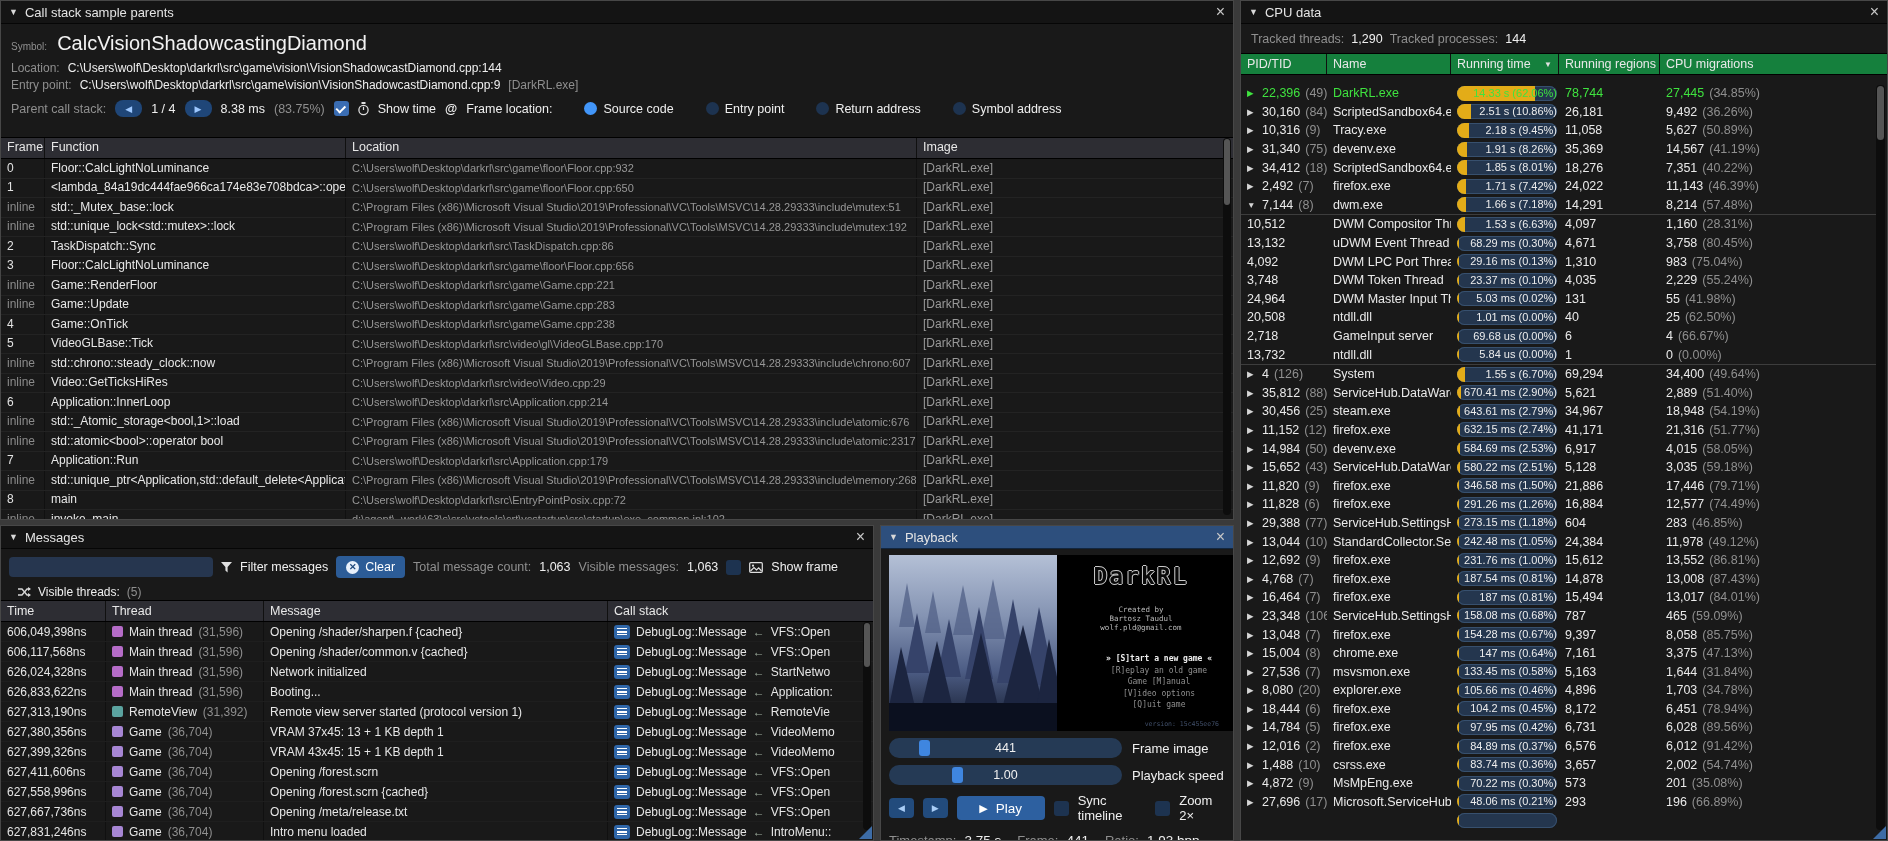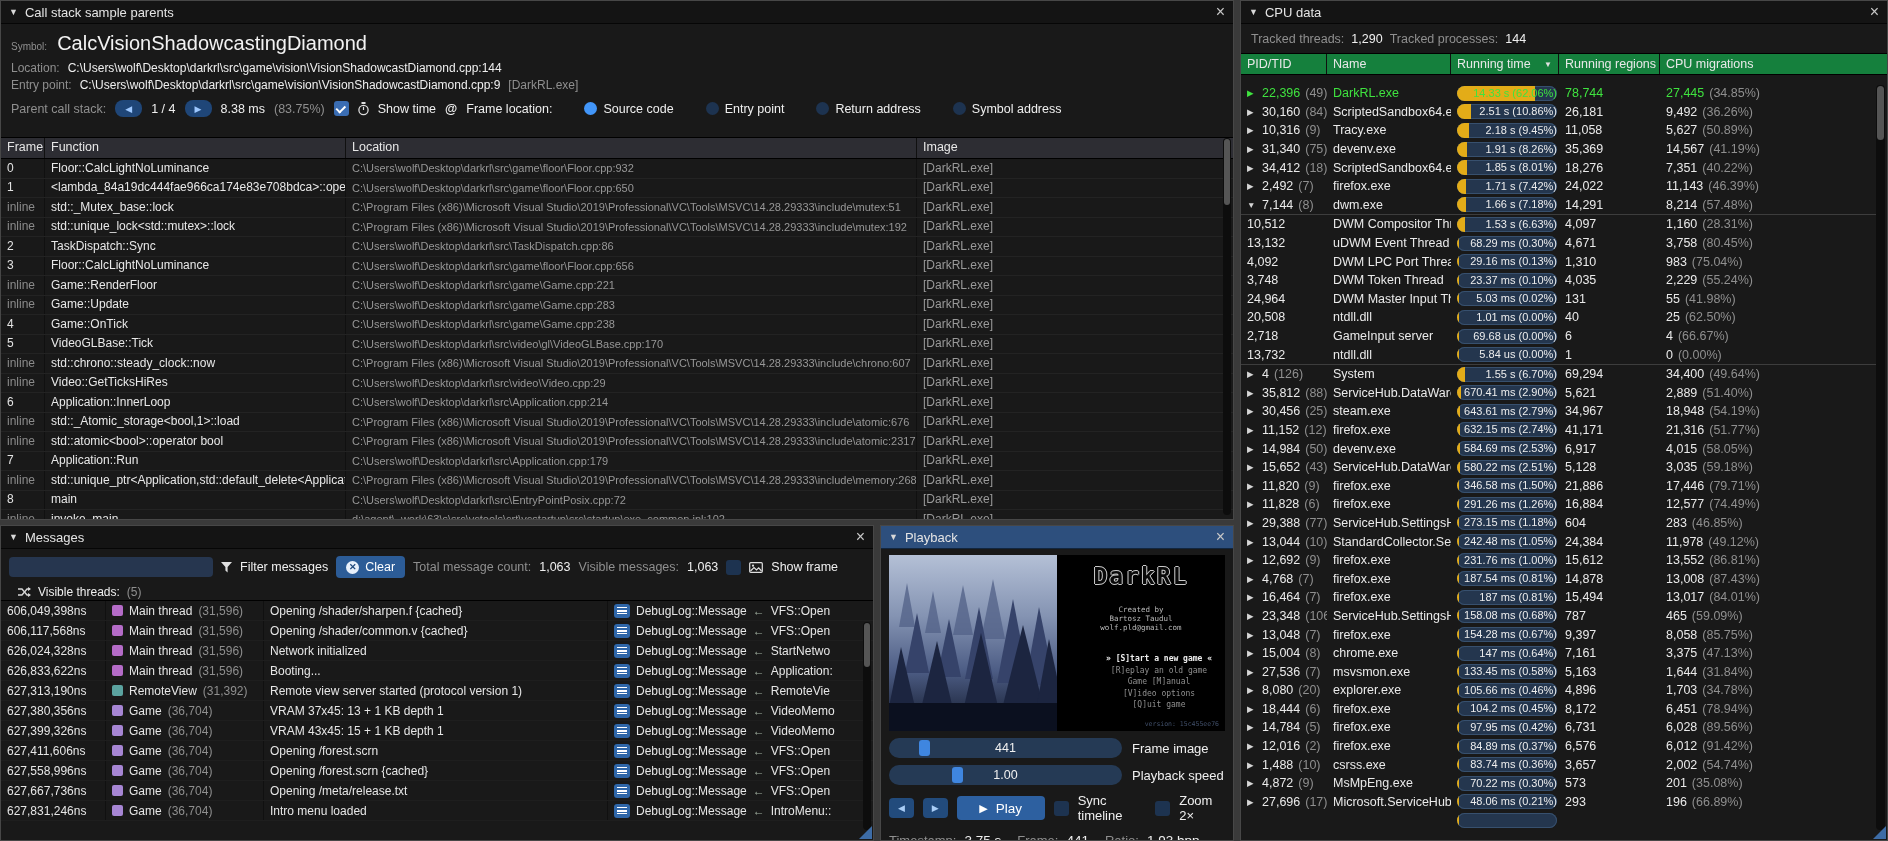--- a/index.html
+++ b/index.html
@@ -56,21 +56,21 @@
   .m-head{background:#2d2d33;color:#e8e8e8;font-size:12.5px;height:20px;border-bottom:1px solid #000;}
   .tsq{width:11px;height:11px;border-radius:2px;flex:none;}
   .csbtn{width:16px;height:14px;background:#2f66a8;border-radius:3px;flex:none;position:relative;cursor:pointer;}
   .csbtn::after{content:"";position:absolute;left:3px;right:3px;top:3.5px;height:7px;background:repeating-linear-gradient(#fff 0 1.4px,transparent 1.4px 3.2px);}
   .larr{color:#9fae9f;}
 
   
   #playback{left:880px;top:525px;width:354px;height:316px;}
   #playback .titlebar{background:#2d4f7d;border-bottom:1px solid #12263f;}
   .pb-body{padding:6px 8px;position:relative;}
-  .gamescreen{width:336px;height:176px;position:relative;background:#000;overflow:hidden;}
+  .gamescreen{width:336px;height:176px;position:relative;background:#000;overflow:hidden;padding-left:35px;}
   .gs-left{position:absolute;left:0;top:0;width:168px;height:176px;}
   .gs-right{position:absolute;left:168px;top:0;width:168px;height:176px;background:#000;font-family:"DejaVu Sans Mono",monospace;}
   .gs-logo{position:absolute;top:8px;width:100%;text-align:center;font-size:23px;font-weight:bold;letter-spacing:2px;color:#0a0a0a;text-shadow:1px 0 #c9c9c9,-1px 0 #c9c9c9,0 1px #c9c9c9,0 -1px #c9c9c9;}
   .gs-credits{position:absolute;top:50px;width:100%;text-align:center;font-size:7.5px;line-height:9px;color:#b9b9b9;}
   .gs-menu{position:absolute;top:98px;width:100%;text-align:center;font-size:8px;line-height:11.5px;}
   .gs-menu .mi{color:#8f8f8f;margin-left:36px;}
   .gs-menu .mi.hl{color:#efefef;font-weight:bold;}
   .gs-ver{position:absolute;bottom:3px;right:6px;font-size:6.5px;color:#41506b;}
   .sl-row{display:flex;align-items:center;gap:10px;margin-top:7px;font-size:13px;}
   .slider{position:relative;width:233px;height:20px;background:#253a55;border-radius:10px;flex:none;cursor:pointer;}
@@ -355,20 +355,26 @@
       <svg class="icon" width="13" height="10" viewBox="0 0 13 10">
           <path d="M0,2 H4 L9,8 H12" fill="none" stroke="#d8d8d8" stroke-width="1.3"></path>
           <path d="M0,8 H4 L9,2 H12" fill="none" stroke="#d8d8d8" stroke-width="1.3"></path>
           <path d="M10,0 L13,2 L10,4 Z" fill="#d8d8d8"></path>
           <path d="M10,6 L13,8 L10,10 Z" fill="#d8d8d8"></path>
         </svg>
       <span class="val">Visible threads:</span>
       <span class="lbl">(5)</span>
     </div>
     <div class="m-table">
+      <div class="m-row m-head">
+        <div>Time</div>
+        <div>Thread</div>
+        <div>Message</div>
+        <div>Call stack</div>
+      </div>
 
         <div class="m-row">
           <div>606,049,398ns</div>
           <div>
             <span class="tsq" style="background: rgb(181, 108, 200);"></span>
             <span>Main thread</span>
             <span class="lbl">(31,596)</span>
           </div>
           <div>Opening /shader/sharpen.f {cached}</div>
           <div>

